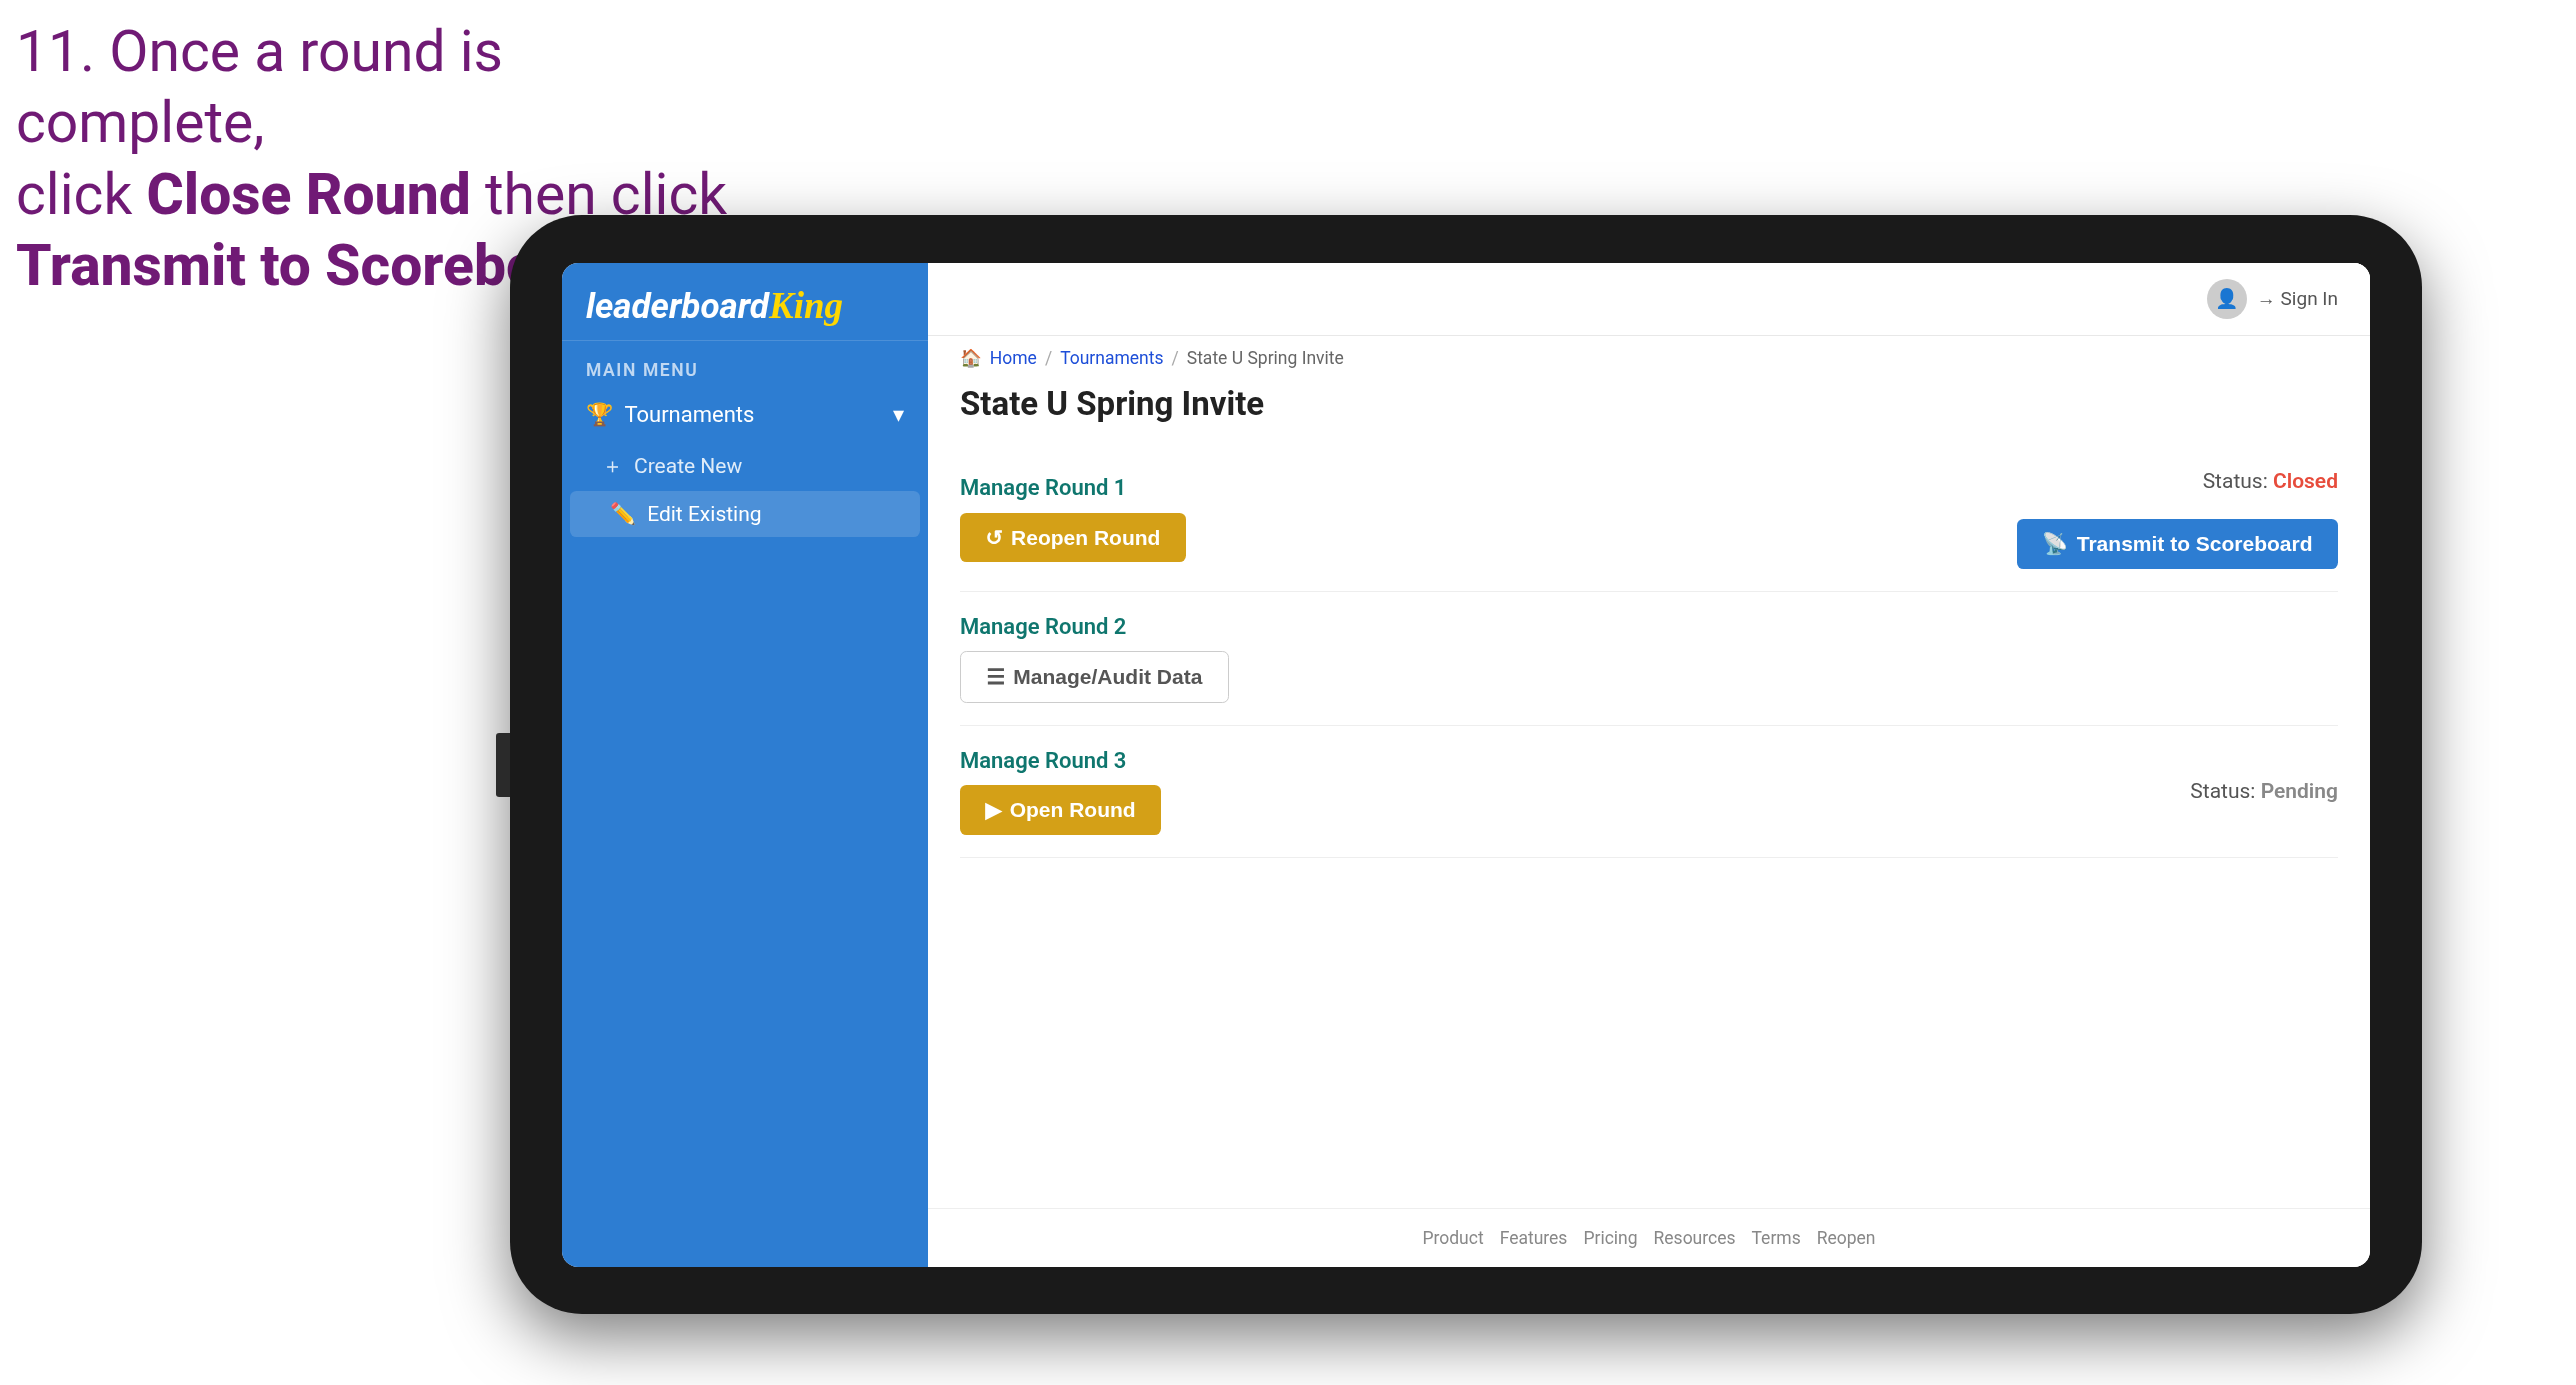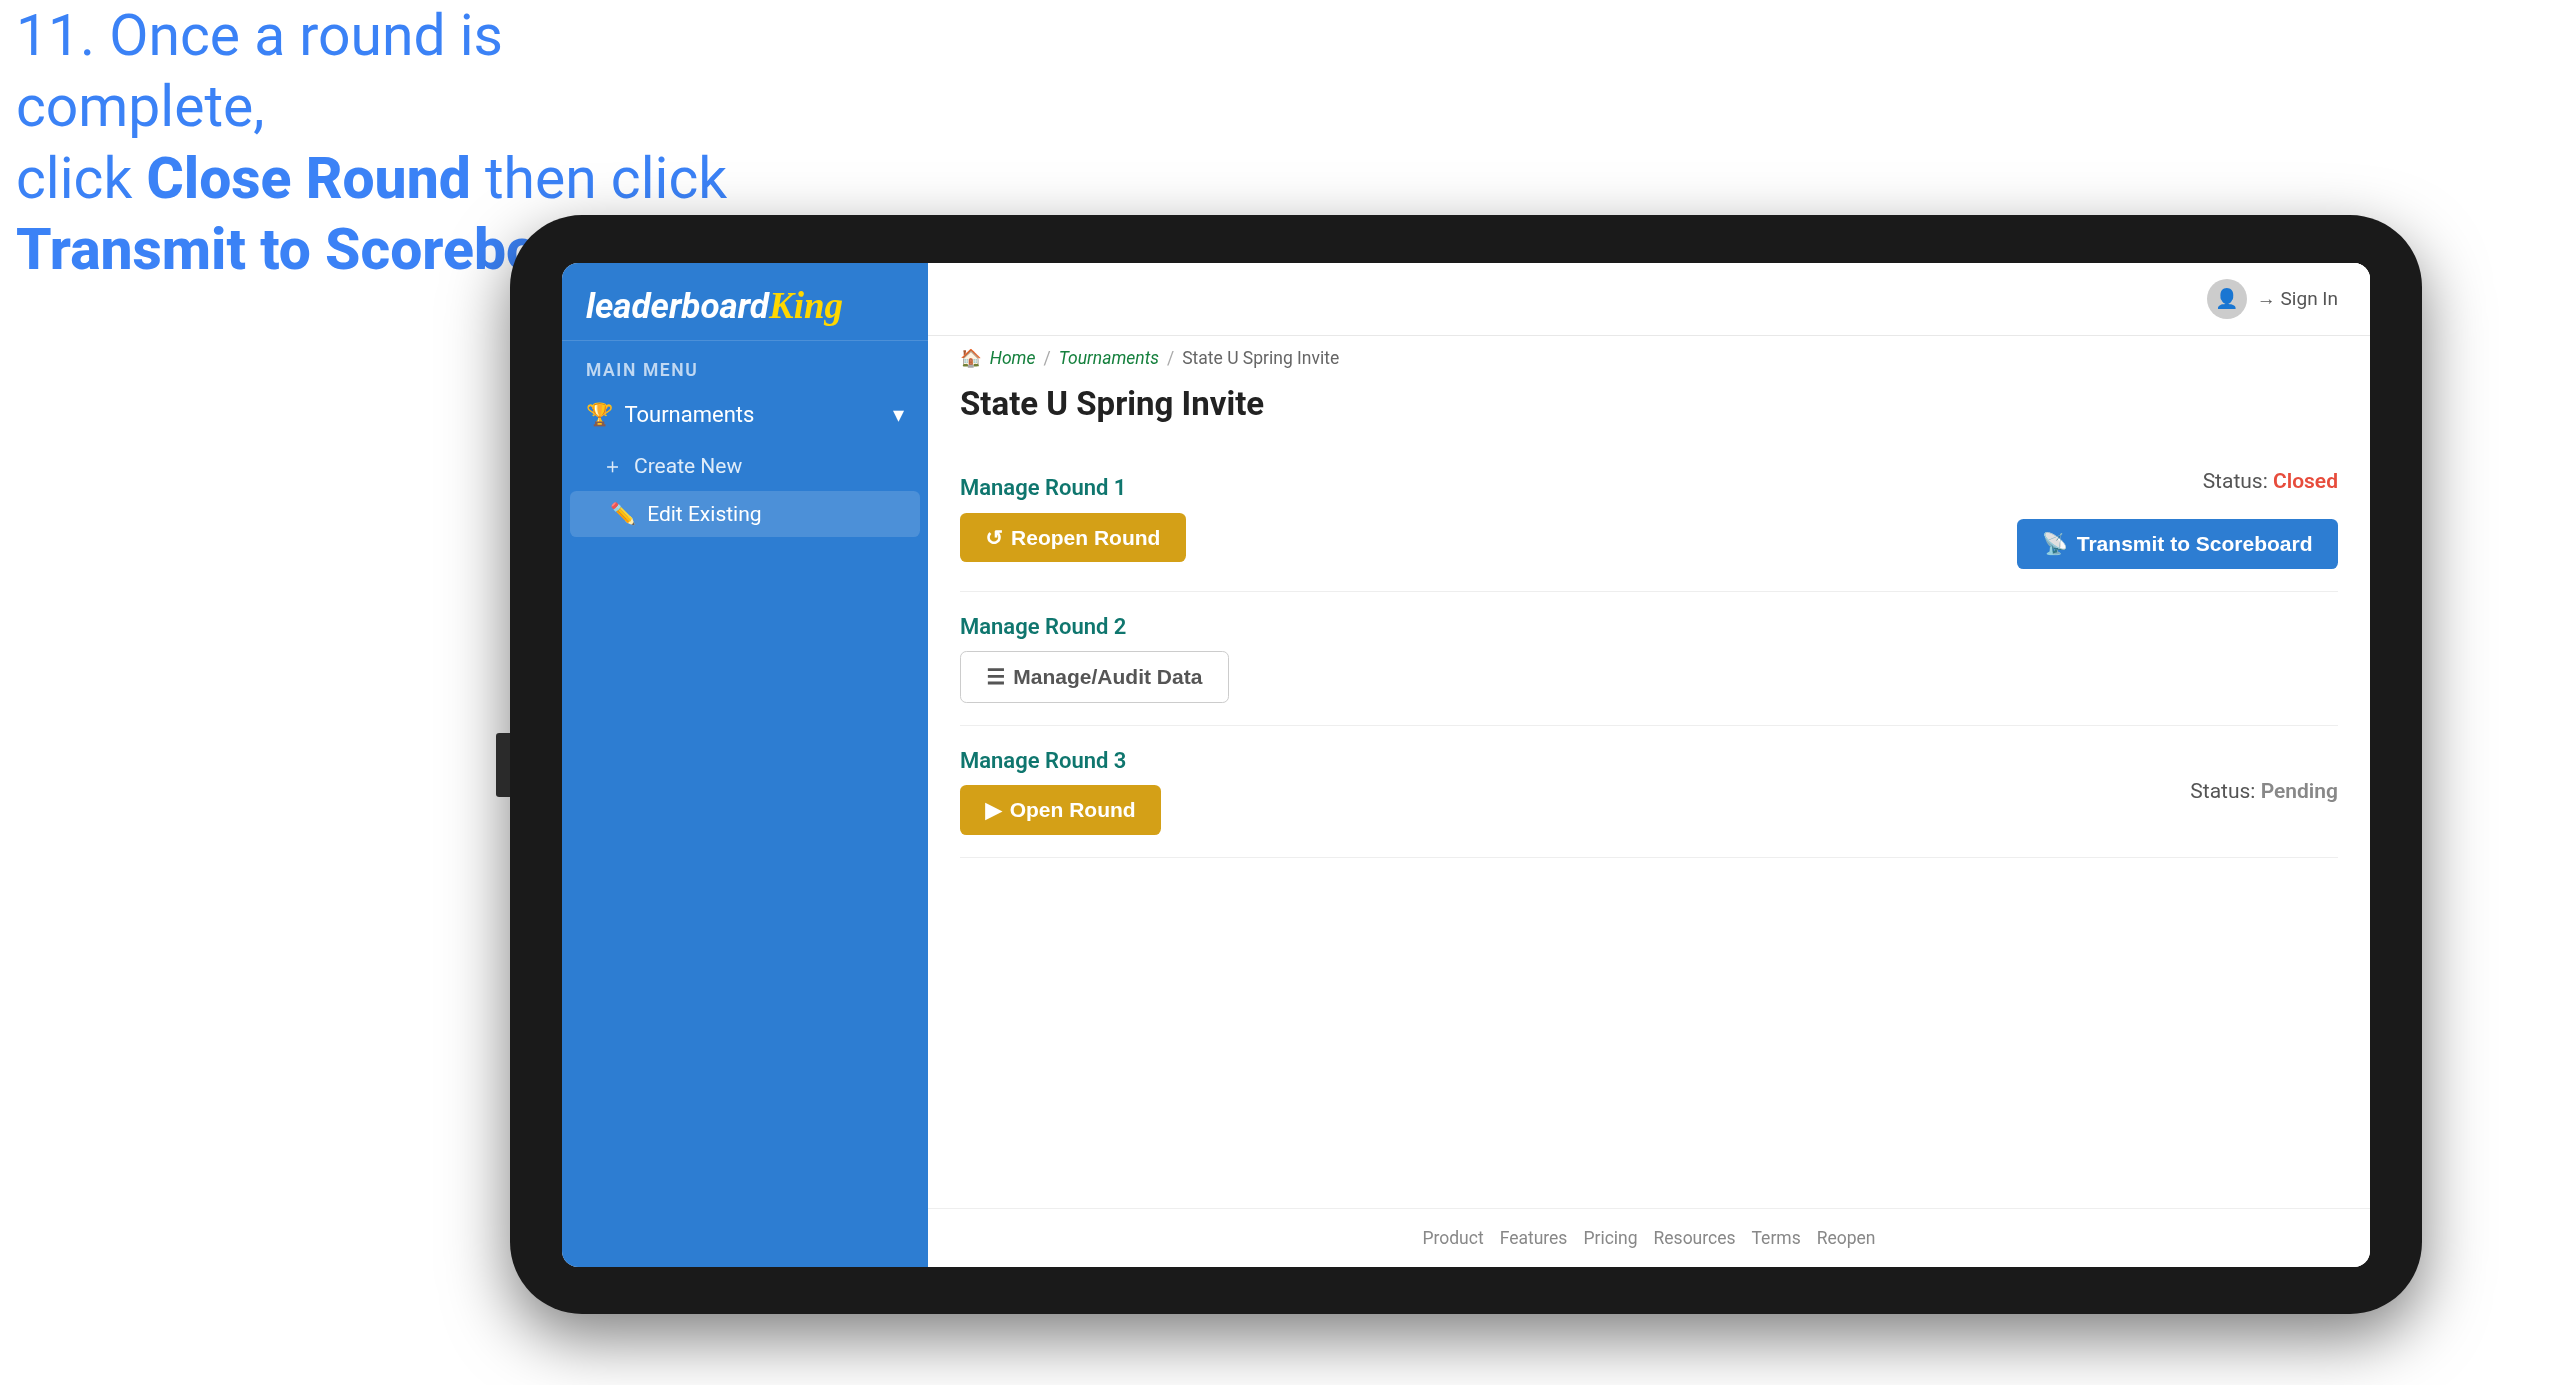--- a/index.html
+++ b/index.html
@@ -8,25 +8,25 @@
       font-family: -apple-system, BlinkMacSystemFont, 'Segoe UI', Roboto, sans-serif;
       width: 2576px;
       height: 1386px;
       overflow: hidden;
       position: relative;
     }
 
     
     .instruction-text {
       position: absolute;
-      top: 0;
+      top: 16px;
       left: 16px;
       font-size: 57px;
       line-height: 1.25;
-      color: #3b82f6;
+      color: #701a75;
       max-width: 717px;
     }
     .instruction-text strong {
       font-weight: 800;
     }
 
     
     .arrow-svg {
       position: absolute;
       top: 0;
@@ -196,23 +196,22 @@
     
     .breadcrumb {
       display: flex;
       align-items: center;
       gap: 8px;
       padding: 12.7px 32px 8px 32px;
       font-size: 17.5px;
       color: #888;
     }
     .breadcrumb a {
-      color: #15803d;
+      color: #1d4ed8;
       text-decoration: none;
-      font-style: italic;
     }
     .breadcrumb .sep {
       color: #aaa;
     }
     .breadcrumb .current {
       color: #666;
     }
 
     
     .page-body {

